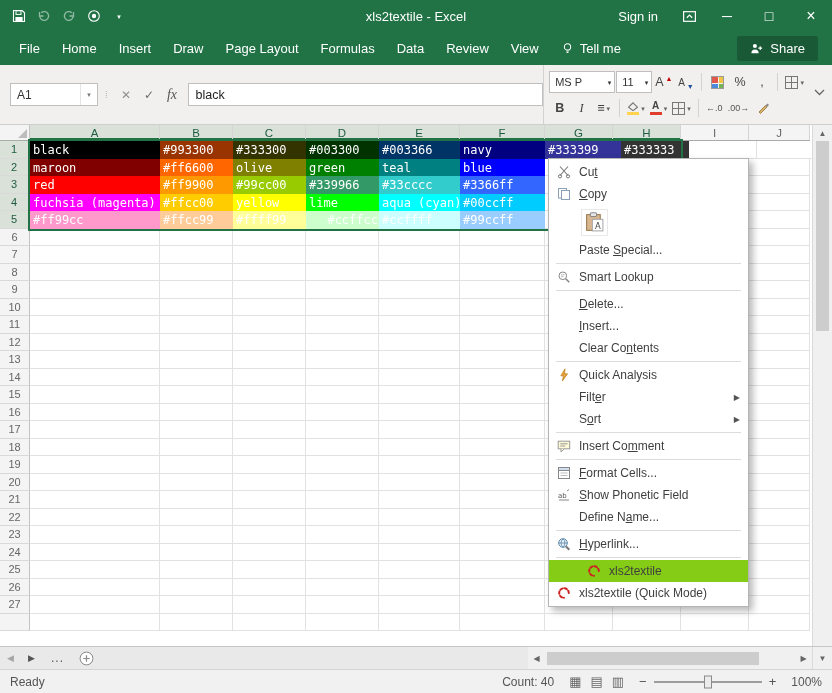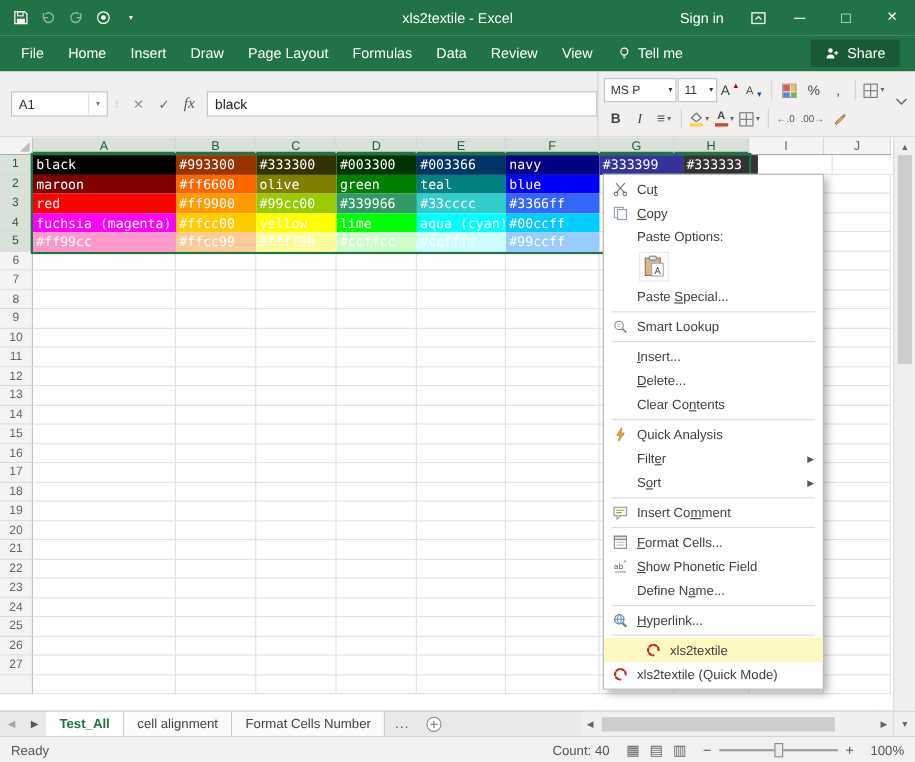--- a/index.html
+++ b/index.html
@@ -66,21 +66,21 @@
 .gcell{flex:none;height:100%;border-right:1px solid #e2e2e2;border-bottom:1px solid #e2e2e2;font-family:"DejaVu Sans Mono",monospace;font-size:12px;line-height:16px;padding:1px 0 0 3px;white-space:nowrap;overflow:hidden;}
 .gcell.filled{border-color:transparent;}
 .selbox{position:absolute;border:2px solid #217346;pointer-events:none;z-index:5;}
 .vscroll{position:absolute;right:0;top:0;width:20px;height:100%;background:#f0f0f0;border-left:1px solid #dadada;display:flex;flex-direction:column;align-items:center;z-index:8;}
 .sarr{height:16px;width:100%;display:flex;align-items:center;justify-content:center;font-size:8px;color:#666;flex:none;}
 .vthumb{width:13px;height:190px;background:#cdcdcd;flex:none;}
 
 
 .ctxmenu{position:absolute;left:548px;top:158px;width:201px;background:#fff;border:1px solid #b5b5b5;box-shadow:4px 4px 7px rgba(0,0,0,.28);padding:2px 0;z-index:50;}
 .mitem{height:22px;display:flex;align-items:center;padding:0 8px 0 6px;font-size:12px;color:#3f3f3f;}
-.mitem.hl{background:#fef9c3;padding-left:36px;}
+.mitem.hl{background:#84cc16;padding-left:36px;}
 .micon{width:18px;height:16px;margin-right:6px;flex:none;display:flex;align-items:center;justify-content:center;}
 .mtext{flex:1;white-space:nowrap;overflow:hidden;}
 .marrow{font-size:8px;color:#555;margin-left:4px;}
 .mlabel{height:20px;display:flex;align-items:center;padding:0 8px 0 30px;font-size:12px;color:#3f3f3f;}
 .mpasterow{height:34px;display:flex;align-items:center;padding-left:32px;}
 .pastebtn{width:27px;height:27px;display:flex;align-items:center;justify-content:center;border:1px solid #e8e8e8;background:#fff;}
 .msep{height:1px;background:#dcdcdc;margin:2px 7px;}
 
 
 .sheetbar{height:23px;background:#e9e9e9;border-top:1px solid #c6c6c6;display:flex;align-items:stretch;font-size:12px;position:relative;}
@@ -342,21 +342,21 @@
         <div class="gcell" style="width: 68px;"></div>
         <div class="gcell" style="width: 68px;"></div>
         <div class="gcell" style="width: 68px;"></div>
         <div class="gcell" style="width: 61px;"></div>
       </div>
       <div class="grow" style="height: 17.5px;">
         <div class="rowh sel">5</div>
         <div class="gcell filled" style="width: 130px; background: rgb(255, 153, 204); color: rgb(255, 255, 255);">#ff99cc</div>
         <div class="gcell filled" style="width: 73px; background: rgb(255, 204, 153); color: rgb(255, 255, 255);">#ffcc99</div>
         <div class="gcell filled" style="width: 73px; background: rgb(255, 255, 153); color: rgb(255, 255, 255);">#ffff99</div>
-        <div class="gcell filled" style="width: 73px; background: rgb(204, 255, 204); color: rgb(255, 255, 255);">#ccffcc</div>
+        <div class="gcell filled" style="width: 73px; background: rgb(204, 255, 204); color: rgb(255, 255, 255); text-align: right;">#ccffcc</div>
         <div class="gcell filled" style="width: 81px; background: rgb(204, 255, 255); color: rgb(255, 255, 255);">#ccffff</div>
         <div class="gcell filled" style="width: 85px; background: rgb(153, 204, 255); color: rgb(255, 255, 255);">#99ccff</div>
         <div class="gcell" style="width: 68px;"></div>
         <div class="gcell" style="width: 68px;"></div>
         <div class="gcell" style="width: 68px;"></div>
         <div class="gcell" style="width: 61px;"></div>
       </div>
       <div class="grow" style="height: 17.5px;">
         <div class="rowh">6</div>
         <div class="gcell" style="width: 130px;"></div>
@@ -677,21 +677,20 @@
     </div>
     <div class="mitem">
       <div class="micon">
         <svg width="14" height="14" viewBox="0 0 14 14">
           <rect x="1.5" y="1.5" width="8" height="9.5" fill="#fff" stroke="#8aa0b8"></rect>
           <rect x="4.5" y="3.5" width="8" height="9" fill="#fff" stroke="#8aa0b8"></rect>
         </svg>
       </div>
       <span class="mtext"><u>C</u>opy</span>
     </div>
-    <div class="mlabel">Paste Options:</div>
     <div class="mpasterow">
       <div class="pastebtn">
         <svg width="21" height="21" viewBox="0 0 20 20">
           <rect x="2.5" y="2.5" width="13" height="15" fill="#d8b690" stroke="#9a7b4f"></rect>
           <rect x="6" y="0.8" width="6" height="3.4" rx="1" fill="#e8e8e8" stroke="#888"></rect>
           <rect x="8" y="7" width="10" height="11" fill="#fff" stroke="#aaa"></rect>
           <text x="10.5" y="16" font-size="8" fill="#444" font-family="DejaVu Sans">A</text>
         </svg>
       </div>
     </div>
@@ -706,25 +705,25 @@
           <circle cx="5.8" cy="5.8" r="3.8" fill="#fff" stroke="#888"></circle>
           <path d="M4 4.8 h3.6 M4 6.6 h2.6" stroke="#bbb"></path>
           <path d="M8.7 8.7 L12.3 12.3" stroke="#888" stroke-width="1.6"></path>
         </svg>
       </div>
       <span class="mtext">Smart Lookup</span>
     </div>
     <div class="msep"></div>
     <div class="mitem">
       <div class="micon"></div>
+      <span class="mtext"><u>D</u>elete...</span>
+    </div>
+    <div class="mitem">
+      <div class="micon"></div>
       <span class="mtext"><u>I</u>nsert...</span>
-    </div>
-    <div class="mitem">
-      <div class="micon"></div>
-      <span class="mtext"><u>D</u>elete...</span>
     </div>
     <div class="mitem">
       <div class="micon"></div>
       <span class="mtext">Clear Co<u>n</u>tents</span>
     </div>
     <div class="msep"></div>
     <div class="mitem">
       <div class="micon">
         <svg width="14" height="14" viewBox="0 0 14 14">
           <path d="M8 0.8 L3.8 7.8 H6.4 L5.4 13 L10.6 5.8 H7.6 Z" fill="#e8a33d" stroke="#b97c16" stroke-width="0.7"></path>
@@ -804,25 +803,20 @@
           <path d="M11.8 7 A4.8 4.8 0 1 0 7 11.8" fill="none" stroke="#cc2222" stroke-width="2" stroke-dasharray="2.4 2" stroke-linecap="round"></path>
         </svg>
       </div>
       <span class="mtext">xls2textile (Quick Mode)</span>
     </div>
   </div>
 
 <div class="sheetbar">
   <span class="snav dim">◀</span>
   <span class="snav">▶</span>
-  <span style="display:flex;align-items:stretch;">
-      <div class="stab active">Test_All</div>
-      <div class="stab">cell alignment</div>
-      <div class="stab">Format Cells Number</div>
-    </span>
   <span class="smore">...</span>
   <span class="newsheet">
     <svg width="15" height="15" viewBox="0 0 15 15">
         <circle cx="7.5" cy="7.5" r="6.4" fill="#fff" stroke="#8a8a8a" stroke-width="1"></circle>
         <path d="M7.5 4.2 v6.6 M4.2 7.5 h6.6" stroke="#8a8a8a" stroke-width="1.2"></path>
       </svg>
   </span>
   <span class="hscroll">
     <span class="harr">◀</span>
     <span class="htrack">

